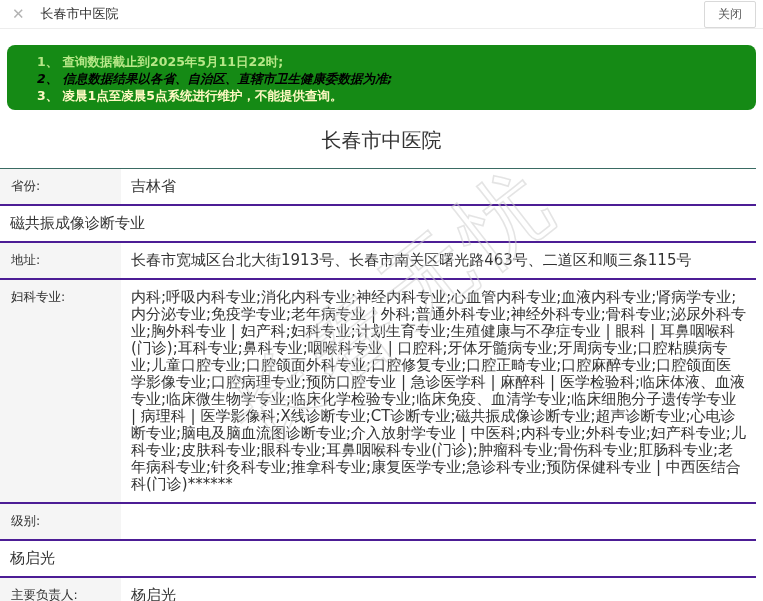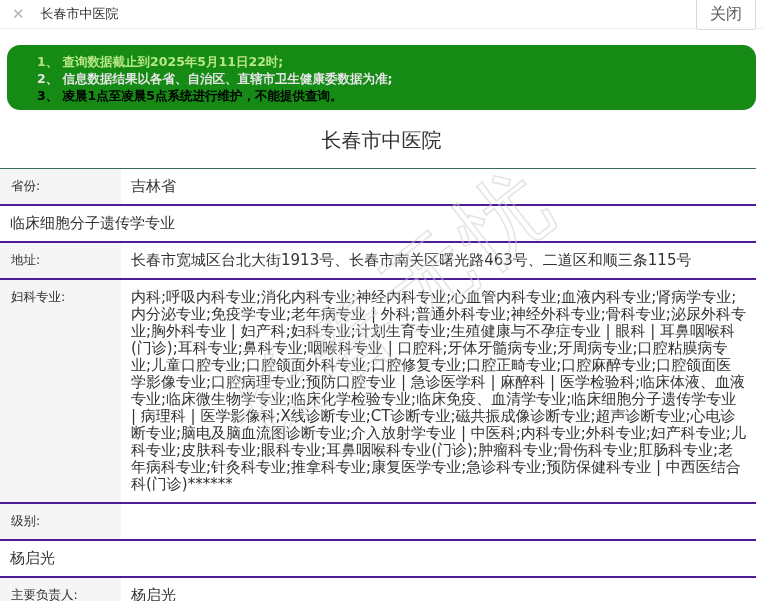--- a/index.html
+++ b/index.html
@@ -31,30 +31,30 @@
     font-size: 13px;
     color: #333;
     margin-left: 10px;
   }
   .topbar-close-btn {
     margin-left: auto;
     background: #fff;
     border: 1px solid #d9d9d9;
     border-radius: 2px;
     color: #595959;
-    font-size: 16px;
+    font-size: 12px;
     padding: 4px 13px;
     cursor: pointer;
     font-family: inherit;
   }
   
   .notice {
     margin: 16px 7px 0 7px;
     height: 65px;
-    border-radius: 13px;
+    border-radius: 8px;
     padding: 8px 10px 0 30px;
   }
   .notice-line {
     font-size: 12.5px;
     font-weight: 600;
     line-height: 17px;
   }
   
   .page-title {
     text-align: center;
@@ -102,33 +102,33 @@
 <body>
 
 <div class="topbar">
   <span class="close-x">✕</span>
   <span class="topbar-title">长春市中医院</span>
   <button class="topbar-close-btn">关闭</button>
 </div>
 
 <div class="notice" id="notice-box" style="background: rgb(21, 138, 21);">
   <div class="notice-line" style="color: rgb(183, 231, 136);">1、 查询数据截止到2025年5月11日22时;</div>
-  <div class="notice-line" style="color: #e5e5e5;">2、 信息数据结果以各省、自治区、直辖市卫生健康委数据为准;</div>
-  <div class="notice-line" style="color: #000000;">3、 凌晨1点至凌晨5点系统进行维护，不能提供查询。</div>
+  <div class="notice-line" style="color: #000000; font-style: italic;">2、 信息数据结果以各省、自治区、直辖市卫生健康委数据为准;</div>
+  <div class="notice-line" style="color: #fef9c3;">3、 凌晨1点至凌晨5点系统进行维护，不能提供查询。</div>
 </div>
 
 <div class="page-title">长春市中医院</div>
 
 <div class="info-table">
   <div class="info-row">
     <div class="info-label">省份:</div>
     <div class="info-value">吉林省</div>
   </div>
   <div class="info-row">
-    <div class="info-value">临床细胞分子遗传学专业</div>
+    <div class="info-value">磁共振成像诊断专业</div>
   </div>
   <div class="info-row">
     <div class="info-label">地址:</div>
     <div class="info-value">长春市宽城区台北大街1913号、长春市南关区曙光路463号、二道区和顺三条115号</div>
   </div>
   <div class="info-row">
     <div class="info-label">妇科专业:</div>
     <div class="info-value">内科;呼吸内科专业;消化内科专业;神经内科专业;心血管内科专业;血液内科专业;肾病学专业;内分泌专业;免疫学专业;老年病专业 | 外科;普通外科专业;神经外科专业;骨科专业;泌尿外科专业;胸外科专业 | 妇产科;妇科专业;计划生育专业;生殖健康与不孕症专业 | 眼科 | 耳鼻咽喉科(门诊);耳科专业;鼻科专业;咽喉科专业 | 口腔科;牙体牙髓病专业;牙周病专业;口腔粘膜病专业;儿童口腔专业;口腔颌面外科专业;口腔修复专业;口腔正畸专业;口腔麻醉专业;口腔颌面医学影像专业;口腔病理专业;预防口腔专业 | 急诊医学科 | 麻醉科 | 医学检验科;临床体液、血液专业;临床微生物学专业;临床化学检验专业;临床免疫、血清学专业;临床细胞分子遗传学专业 | 病理科 | 医学影像科;X线诊断专业;CT诊断专业;磁共振成像诊断专业;超声诊断专业;心电诊断专业;脑电及脑血流图诊断专业;介入放射学专业 | 中医科;内科专业;外科专业;妇产科专业;儿科专业;皮肤科专业;眼科专业;耳鼻咽喉科专业(门诊);肿瘤科专业;骨伤科专业;肛肠科专业;老年病科专业;针灸科专业;推拿科专业;康复医学专业;急诊科专业;预防保健科专业 | 中西医结合科(门诊)******</div>
   </div>
   <div class="info-row">

